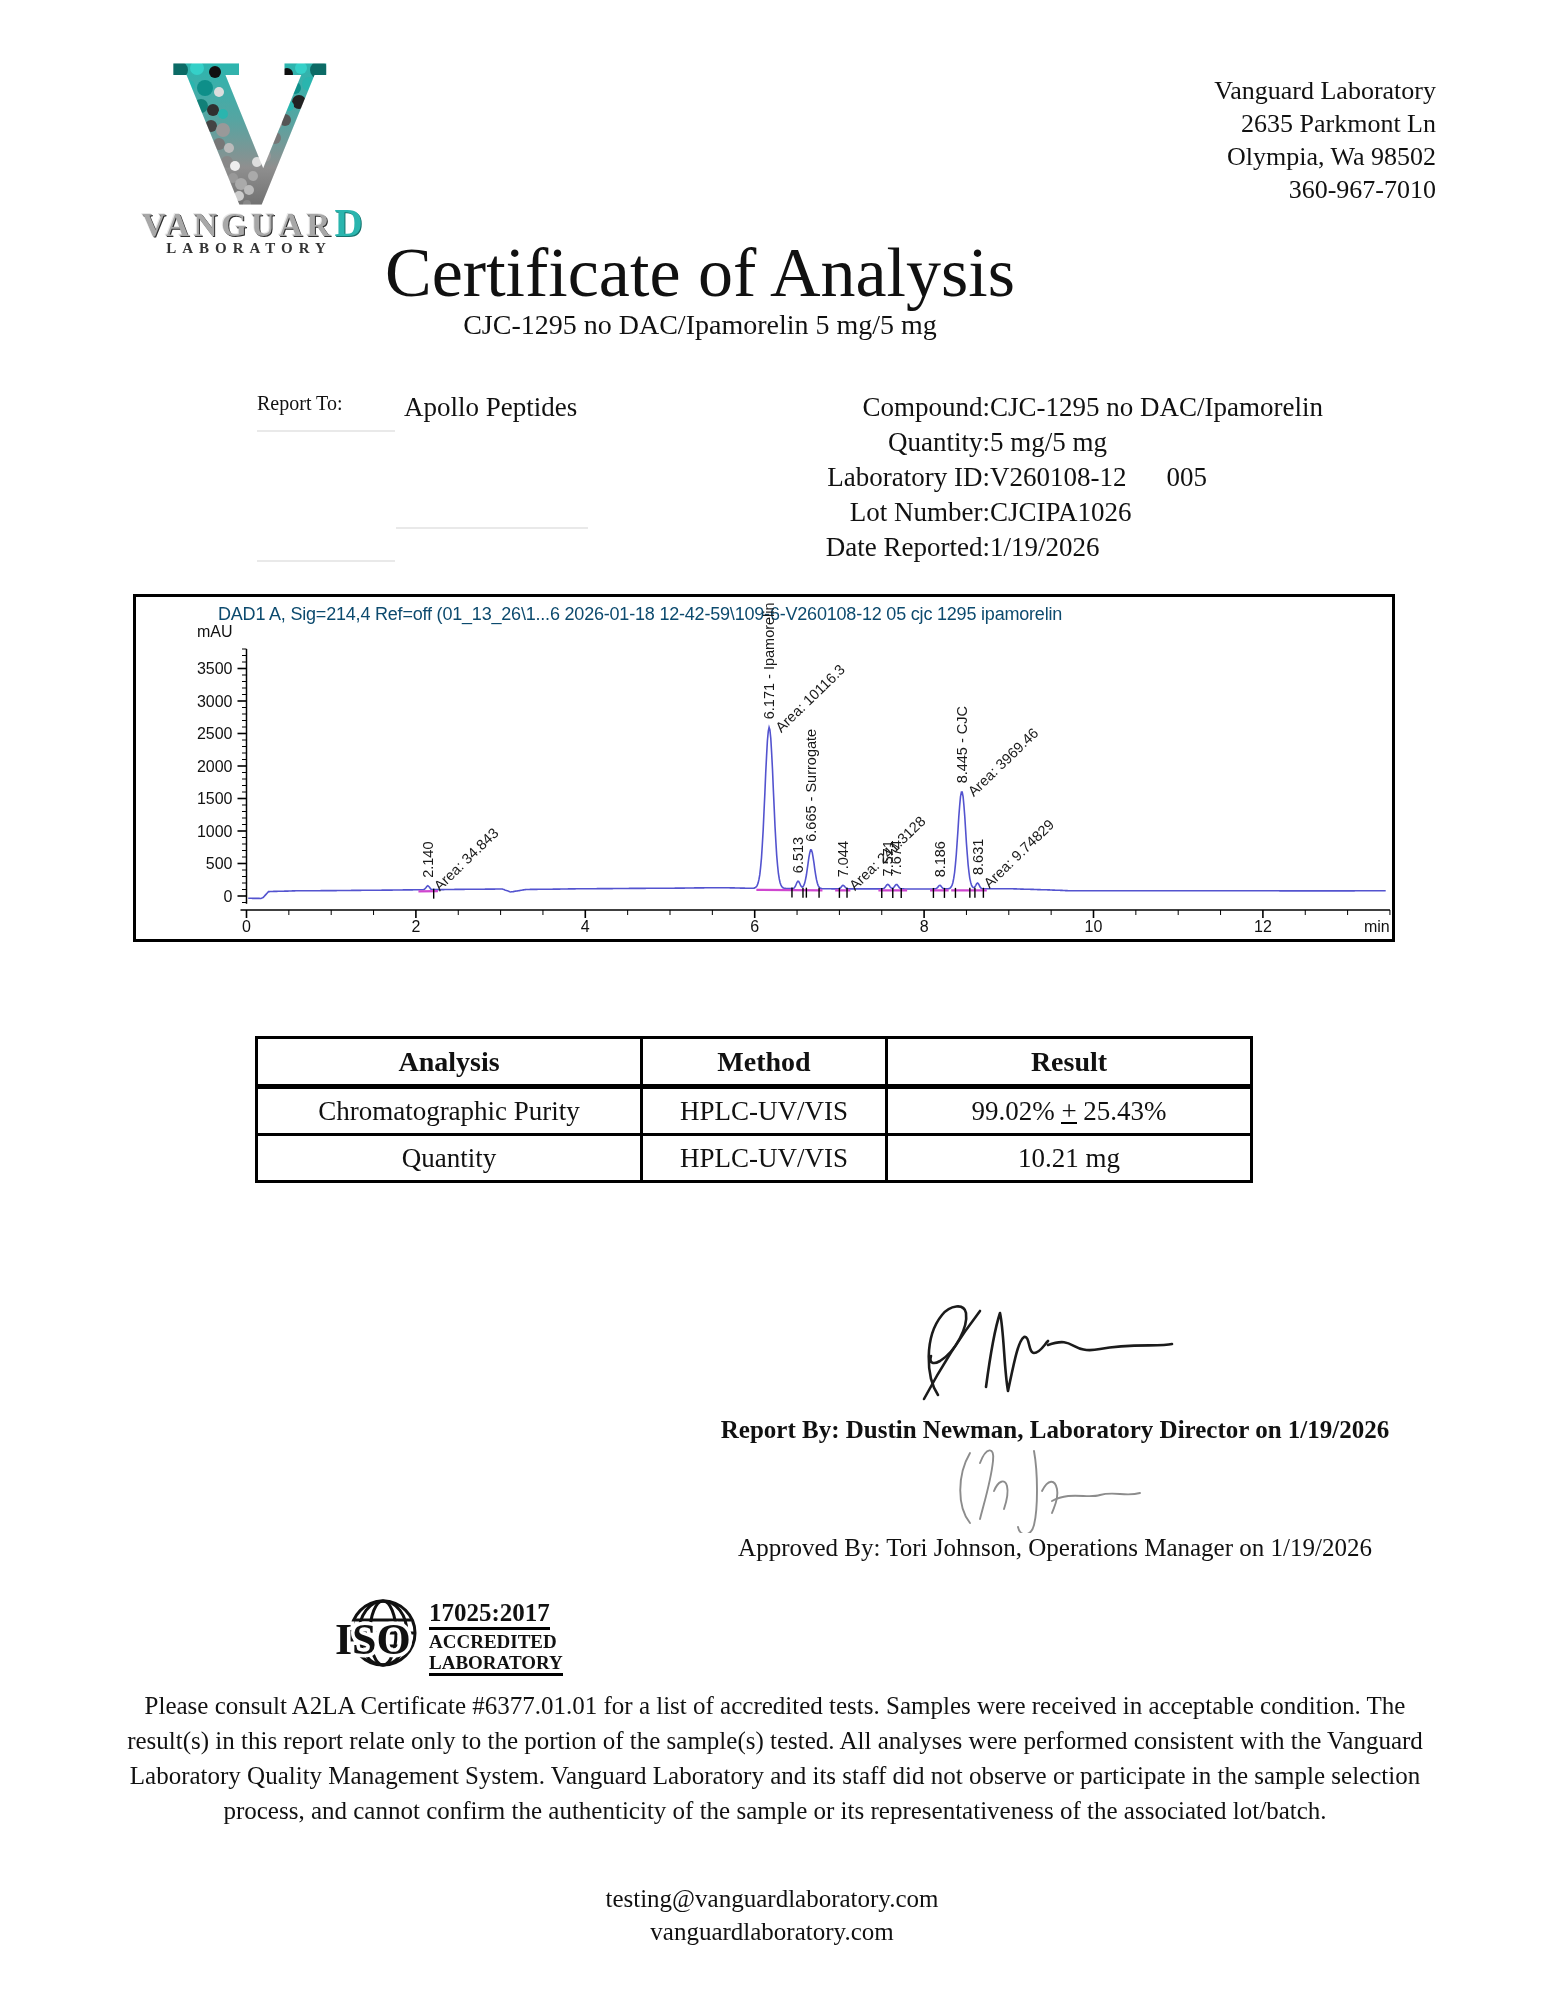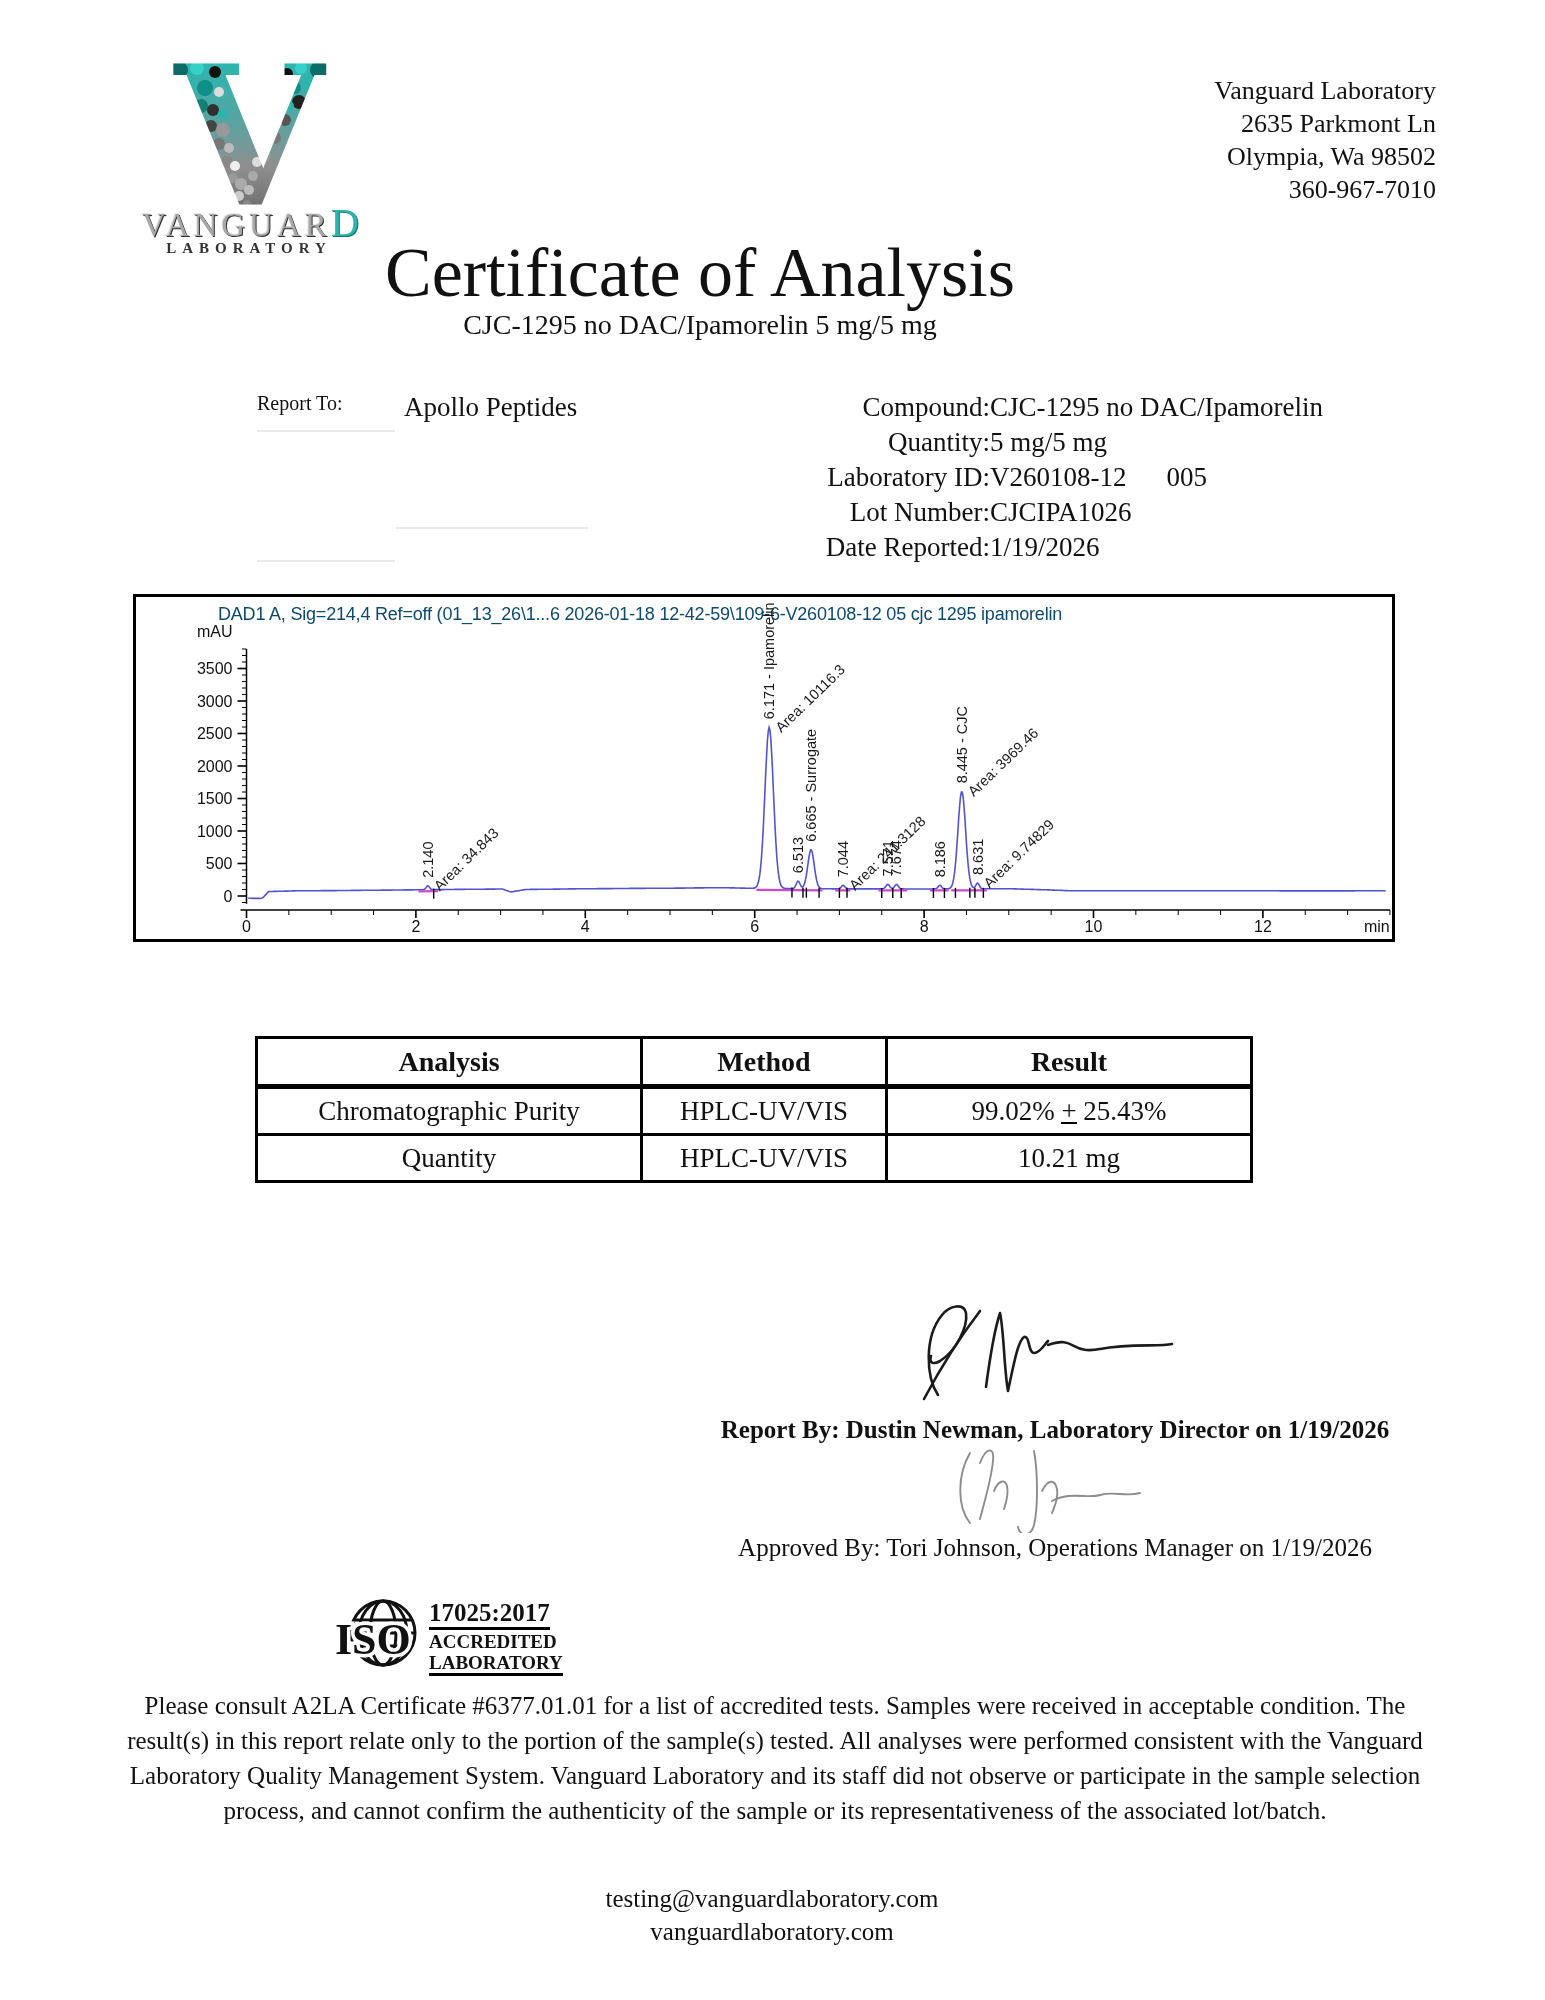--- a/index.html
+++ b/index.html
@@ -1,21 +1,21 @@
 <!DOCTYPE html>
 <html><head>
 <meta charset="utf-8">
 <style>
   html,body{margin:0;padding:0;background:#ffffff;}
   body{position:relative;width:1545px;height:2000px;font-family:"Liberation Serif",serif;color:#111;overflow:hidden;}
   .abs{position:absolute;}
 
   
   #logo{left:142px;top:58px;width:214px;text-align:center;}
-  #logo-word{font-weight:normal;font-size:33px;letter-spacing:4px;color:#a8a8a8;
+  #logo-word{font-weight:bold;font-size:33px;letter-spacing:4px;color:#a8a8a8;
     text-shadow:1px 1px 0 #2e2e2e,-1px -1px 0 #e8e8e8;line-height:30px;margin-top:-6px;}
   #logo-word .big-d{color:#2ab5ae;font-size:39px;text-shadow:1px 1px 0 #16716c;}
   #logo-sub{font-weight:bold;font-size:15px;letter-spacing:6px;color:#333;line-height:17px;}
 
   
   #address{left:930px;top:74px;width:506px;text-align:right;font-size:26px;line-height:33px;}
 
   
   #title-block{left:150px;top:240px;width:1100px;text-align:center;}
   #doc-title{font-size:70px;line-height:66px;}

